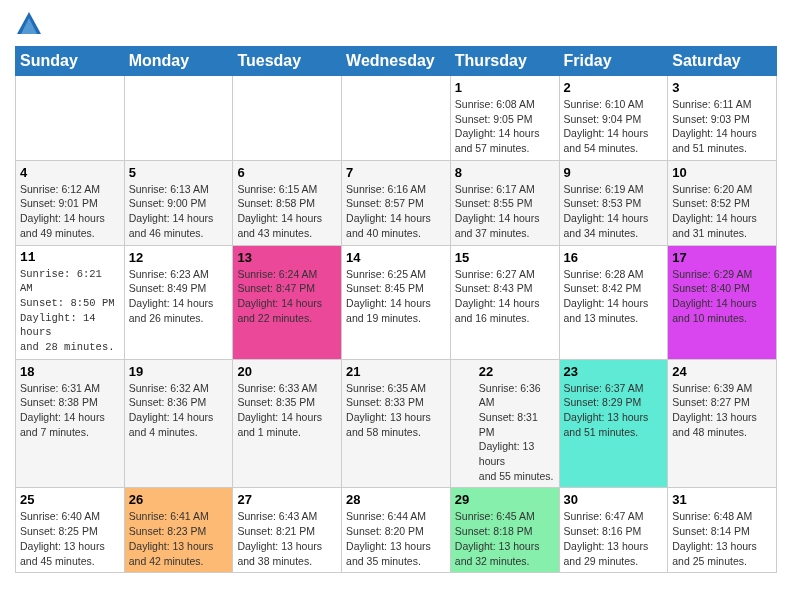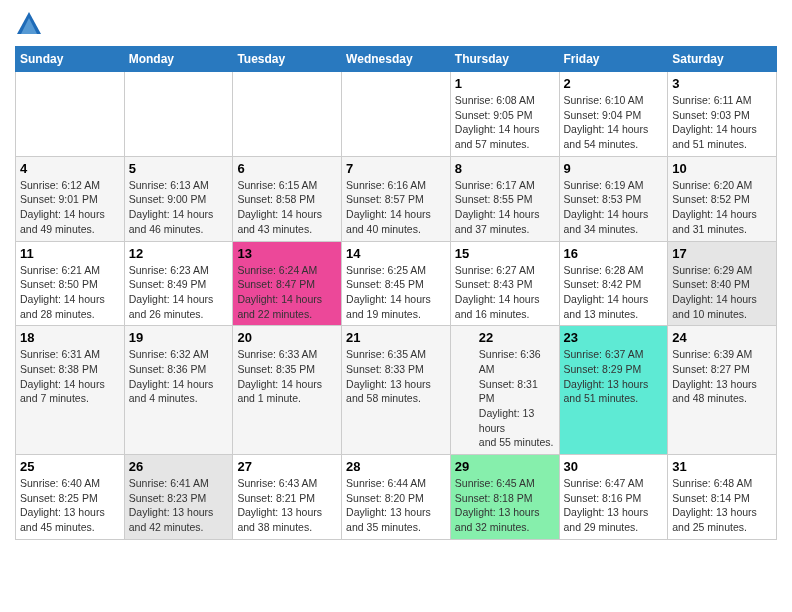--- a/index.html
+++ b/index.html
@@ -49,21 +49,21 @@
     table {
       width: 100%;
       border-collapse: collapse;
       font-size: 11px;
     }
     thead th {
       background: #2979bf;
       color: #fff;
       padding: 5px 4px;
       text-align: left;
-      font-size: 12px;
+      font-size: 16px;
       font-weight: bold;
       border: 1px solid #2979bf;
     }
     td {
       border: 1px solid #ccc;
       vertical-align: top;
       padding: 4px 4px;
       width: calc(100% / 7);
       min-height: 70px;
       height: 80px;
@@ -162,21 +162,21 @@
         <td style="background: rgb(245, 245, 245);">
           <span class="day-num">9</span>
           <div class="day-info">Sunrise: 6:19 AM<br>Sunset: 8:53 PM<br>Daylight: 14 hours<br>and 34 minutes.</div>
         </td>
         <td style="background: rgb(245, 245, 245);">
           <span class="day-num">10</span>
           <div class="day-info">Sunrise: 6:20 AM<br>Sunset: 8:52 PM<br>Daylight: 14 hours<br>and 31 minutes.</div>
         </td>
       </tr>
       <tr>
-        <td style="background: rgb(255, 255, 255);">
+        <td style="background: rgb(255, 255, 255); font-family: Liberation Mono, monospace;">
           <span class="day-num">11</span>
           <div class="day-info">Sunrise: 6:21 AM<br>Sunset: 8:50 PM<br>Daylight: 14 hours<br>and 28 minutes.</div>
         </td>
         <td style="background: rgb(255, 255, 255);">
           <span class="day-num">12</span>
           <div class="day-info">Sunrise: 6:23 AM<br>Sunset: 8:49 PM<br>Daylight: 14 hours<br>and 26 minutes.</div>
         </td>
         <td style="background: #ec4899;">
           <span class="day-num">13</span>
           <div class="day-info">Sunrise: 6:24 AM<br>Sunset: 8:47 PM<br>Daylight: 14 hours<br>and 22 minutes.</div>
@@ -186,21 +186,21 @@
           <div class="day-info">Sunrise: 6:25 AM<br>Sunset: 8:45 PM<br>Daylight: 14 hours<br>and 19 minutes.</div>
         </td>
         <td style="background: rgb(255, 255, 255);">
           <span class="day-num">15</span>
           <div class="day-info">Sunrise: 6:27 AM<br>Sunset: 8:43 PM<br>Daylight: 14 hours<br>and 16 minutes.</div>
         </td>
         <td style="background: rgb(255, 255, 255);">
           <span class="day-num">16</span>
           <div class="day-info">Sunrise: 6:28 AM<br>Sunset: 8:42 PM<br>Daylight: 14 hours<br>and 13 minutes.</div>
         </td>
-        <td style="background: #e5e5e5; margin-left: 28px;">
+        <td style="background: #d946ef; margin-left: 28px;">
           <span class="day-num">17</span>
           <div class="day-info">Sunrise: 6:29 AM<br>Sunset: 8:40 PM<br>Daylight: 14 hours<br>and 10 minutes.</div>
         </td>
       </tr>
       <tr>
         <td style="background: rgb(245, 245, 245);">
           <span class="day-num">18</span>
           <div class="day-info">Sunrise: 6:31 AM<br>Sunset: 8:38 PM<br>Daylight: 14 hours<br>and 7 minutes.</div>
         </td>
         <td style="background: rgb(245, 245, 245);">
@@ -226,21 +226,21 @@
         <td style="background: rgb(245, 245, 245);">
           <span class="day-num">24</span>
           <div class="day-info">Sunrise: 6:39 AM<br>Sunset: 8:27 PM<br>Daylight: 13 hours<br>and 48 minutes.</div>
         </td>
       </tr>
       <tr>
         <td style="background: rgb(255, 255, 255); margin-left: 37px;">
           <span class="day-num">25</span>
           <div class="day-info">Sunrise: 6:40 AM<br>Sunset: 8:25 PM<br>Daylight: 13 hours<br>and 45 minutes.</div>
         </td>
-        <td style="background: #e5e5e5;">
+        <td style="background: #fdba74;">
           <span class="day-num">26</span>
           <div class="day-info">Sunrise: 6:41 AM<br>Sunset: 8:23 PM<br>Daylight: 13 hours<br>and 42 minutes.</div>
         </td>
         <td style="background: rgb(255, 255, 255); margin-left: 32px;">
           <span class="day-num">27</span>
           <div class="day-info">Sunrise: 6:43 AM<br>Sunset: 8:21 PM<br>Daylight: 13 hours<br>and 38 minutes.</div>
         </td>
         <td style="background: rgb(255, 255, 255);">
           <span class="day-num">28</span>
           <div class="day-info">Sunrise: 6:44 AM<br>Sunset: 8:20 PM<br>Daylight: 13 hours<br>and 35 minutes.</div>

